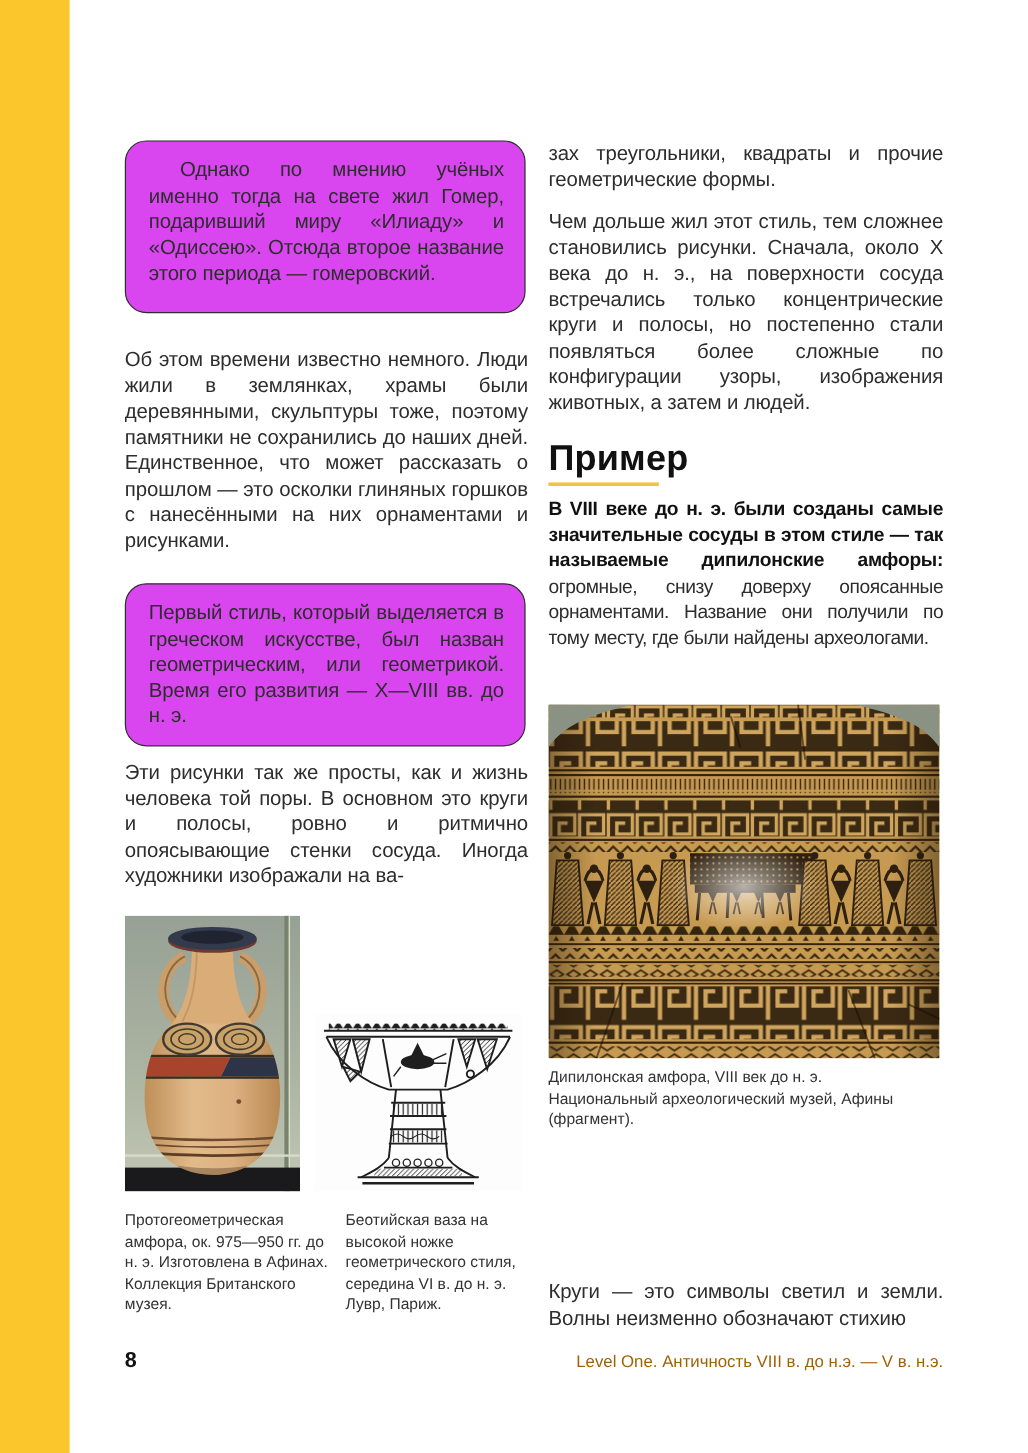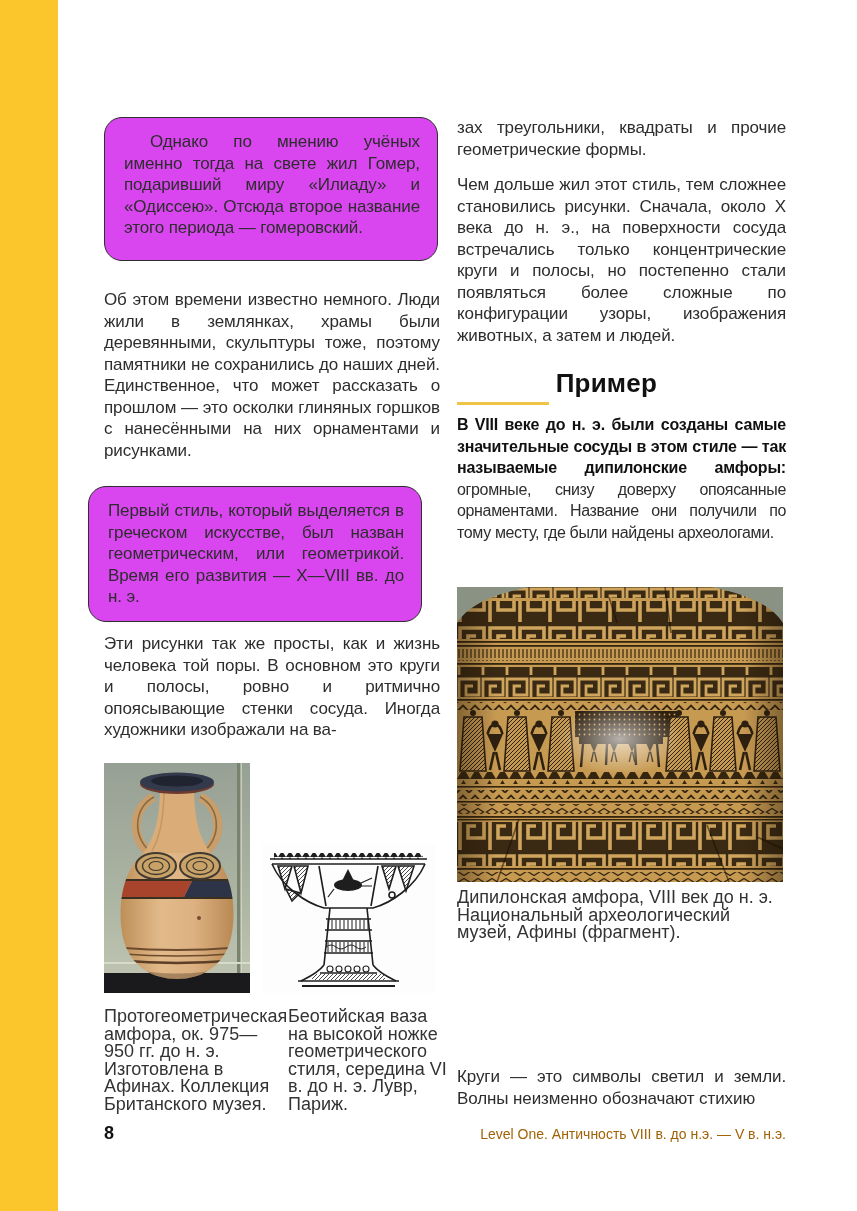--- a/index.html
+++ b/index.html
@@ -8,22 +8,22 @@
     font-family:"Liberation Sans",sans-serif;color:#2d2d2d;
   }
   .accent-bar{position:absolute;left:0;top:0;width:58px;height:1211px;background:#FBC52C;}
   .abs{position:absolute;}
   .body-text{font-size:17px;line-height:21.5px;text-align:justify;letter-spacing:-0.1px;color:#2d2d2d;}
   .callout{
     border:1.6px solid #2e2e2e;border-radius:18px;background:#d946ef;
     padding:13px 17px 13px 19px;box-sizing:border-box;
   }
   .callout .indent{text-indent:26px;}
-  .caption{font-size:18px;line-height:17.5px;color:#333;text-align:left;}
-  .heading{font-size:26px;line-height:30px;font-weight:800;color:#111;letter-spacing:0.2px;text-align:right;}
+  .caption{font-size:13px;line-height:17.5px;color:#333;text-align:left;}
+  .heading{font-size:30px;line-height:30px;font-weight:800;color:#111;letter-spacing:0.2px;}
   .underline{height:3px;background:#F0C545;}
   .lead{font-size:16px;line-height:21.5px;text-align:justify;letter-spacing:-0.35px;}
   .lead .b{font-weight:700;color:#111;letter-spacing:-0.2px;}
   .bullet-row{display:flex;}
   .bullet-marker{
     width:0;height:0;border-left:10px solid #111;border-top:7px solid transparent;
     border-bottom:7px solid transparent;margin-top:3px;flex:0 0 auto;
   }
   .bullet-text{margin-left:24px;}
   .footer-num{font-size:18px;font-weight:700;color:#111;}
@@ -37,21 +37,21 @@
 <div class="page">
 
   <div class="accent-bar"></div>
 
   <div class="abs callout" style="left:104px;top:117px;width:334px;min-height:144px;">
     <p class="body-text indent">Однако по мнению учёных именно тогда на свете жил Гомер, подаривший миру «Илиаду» и «Одиссею». Отсюда второе название этого периода — гомеровский.</p>
   </div>
 
   <p class="abs body-text" style="left:104px;top:289px;width:336px;">Об этом времени известно немного. Люди жили в землянках, храмы были деревянными, скульптуры тоже, поэтому памятники не сохранились до наших дней. Единственное, что может рассказать о прошлом — это осколки глиняных горшков с нанесёнными на них орнаментами и рисунками.</p>
 
-  <div class="abs callout" style="left:88px;top:486px;width:334px;min-height:125px;">
+  <div class="abs callout" style="left:104px;top:486px;width:334px;min-height:125px;">
     <p class="body-text">Первый стиль, который выделяется в греческом искусстве, был назван геометрическим, или геометрикой. Время его развития — X—VIII вв. до н. э.</p>
   </div>
 
   <p class="abs body-text" style="left:104px;top:633px;width:336px;">Эти рисунки так же просты, как и жизнь человека той поры. В основном это круги и полосы, ровно и ритмично опоясывающие стенки сосуда. Иногда художники изображали на ва-</p>
 
   <div class="abs img-frame" style="left:104px;top:763px;width:146px;height:230px;">
     <svg width="146" height="230" viewBox="0 0 146 230" xmlns="http://www.w3.org/2000/svg">
       <defs>
         <linearGradient id="phBg" x1="0" y1="0" x2="0" y2="1">
           <stop offset="0" stop-color="#96A094"></stop>

